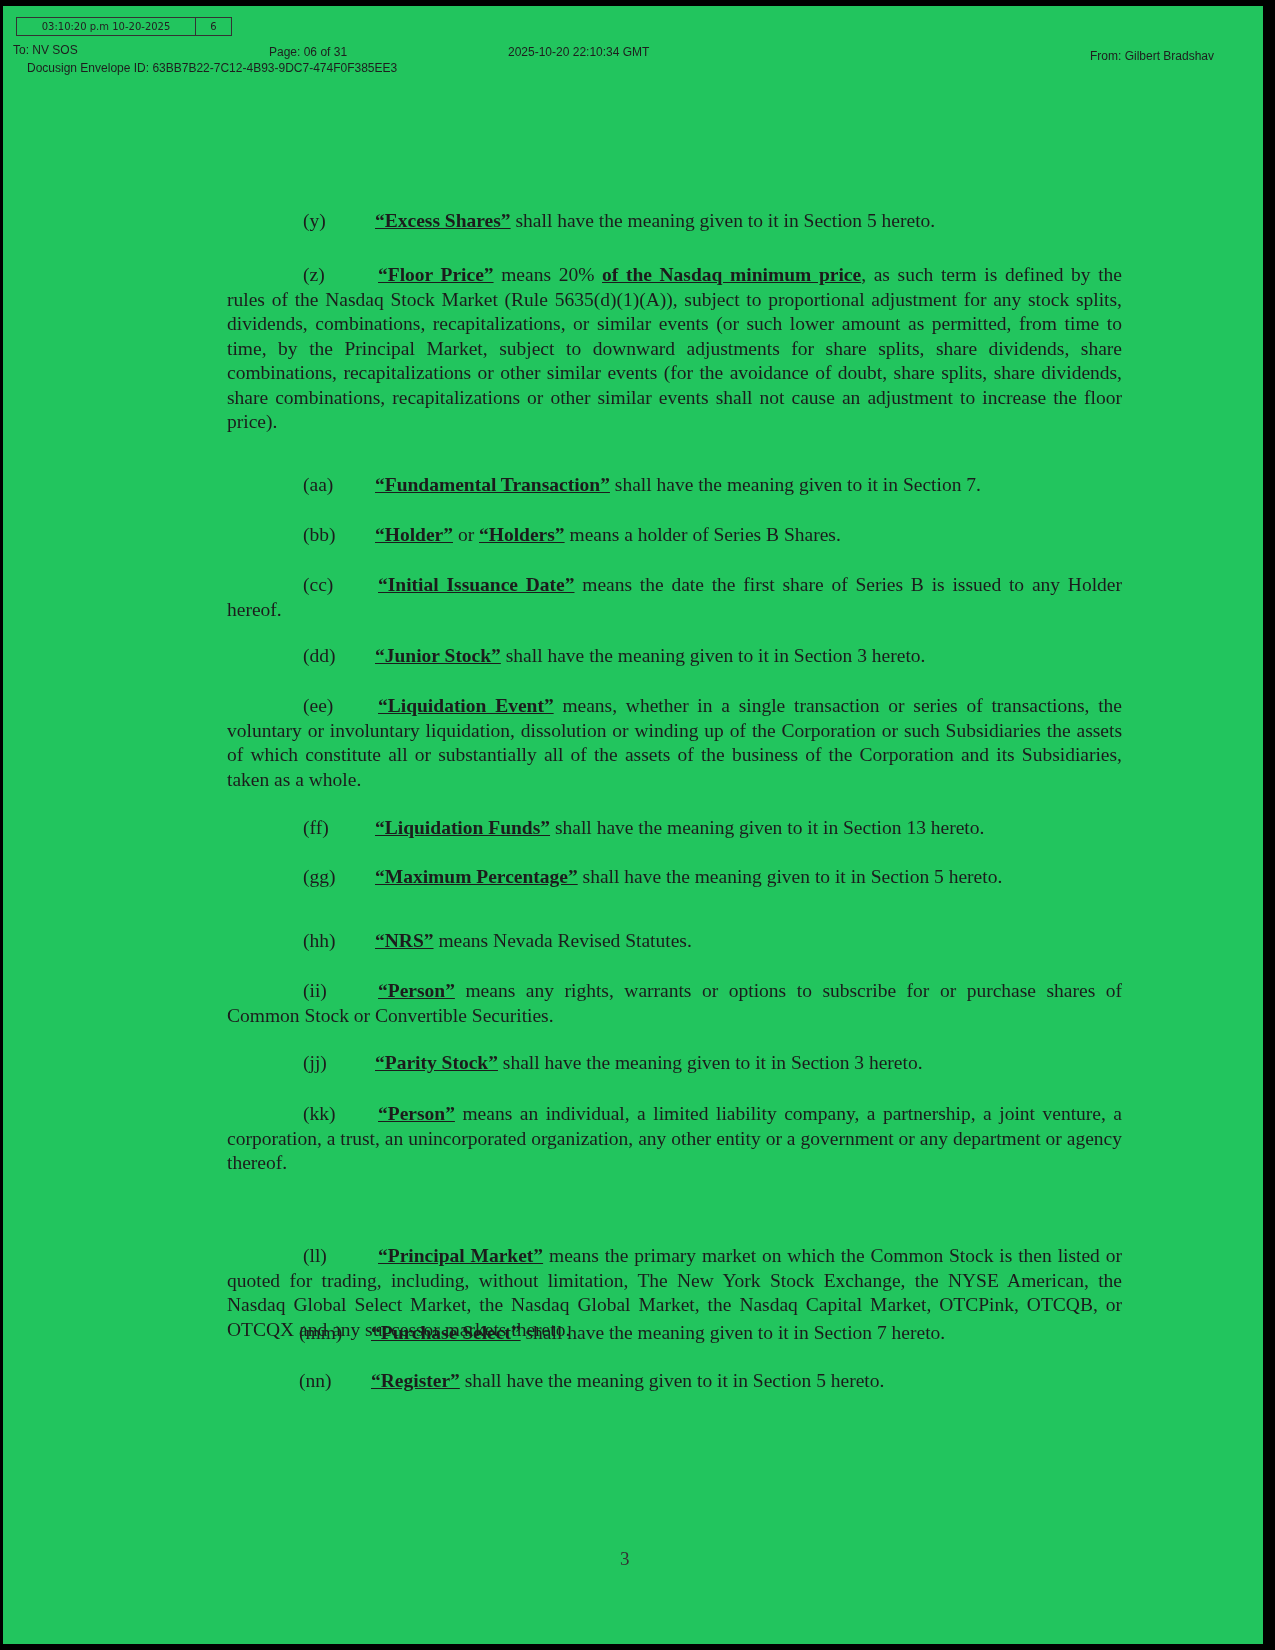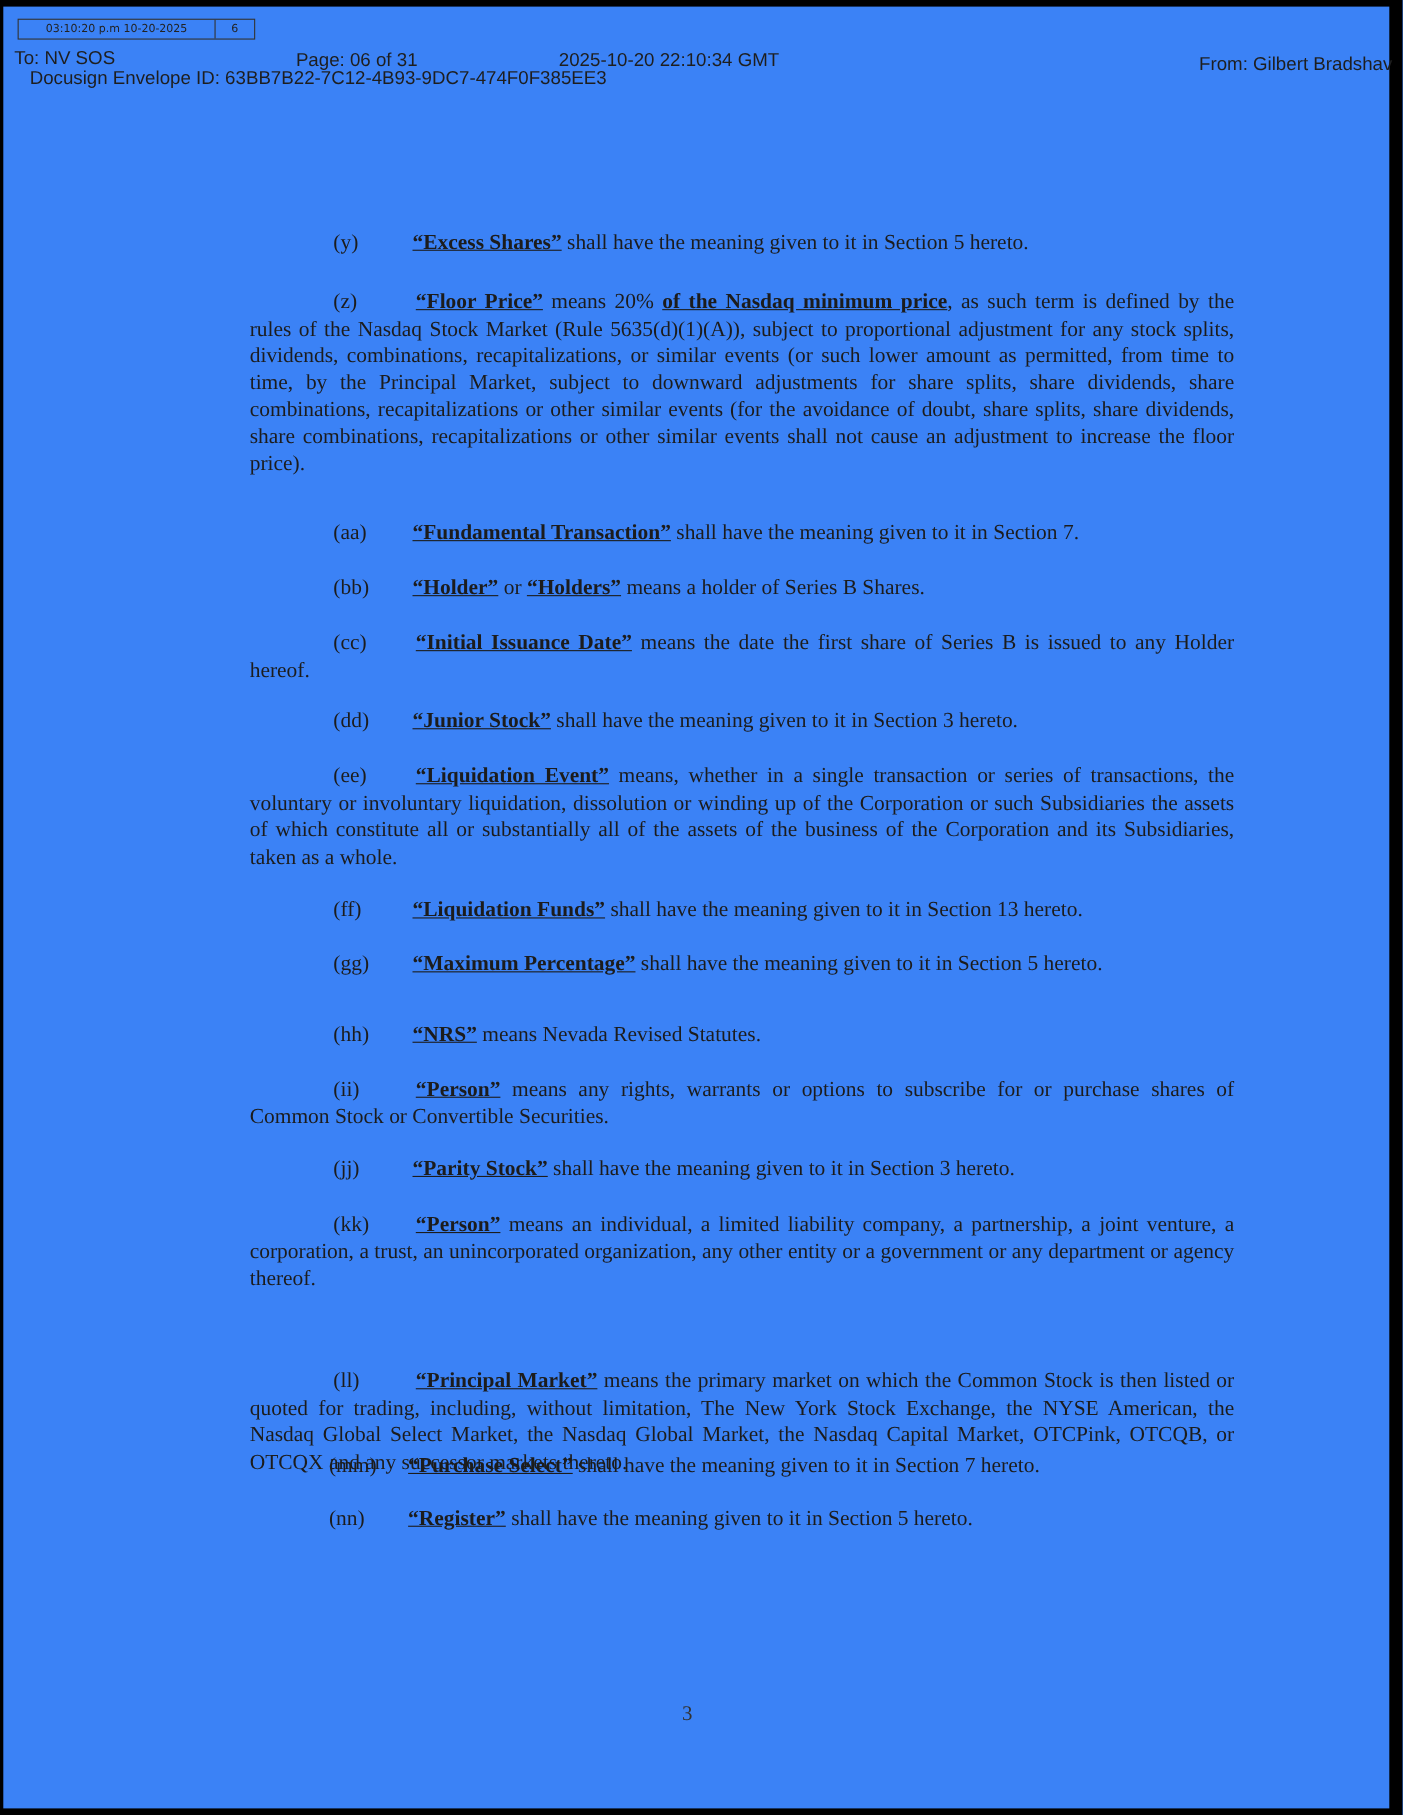--- a/index.html
+++ b/index.html
@@ -4,31 +4,31 @@
 <style>
   html, body { margin: 0; padding: 0; }
   body {
     width: 1275px; height: 1650px; position: relative; overflow: hidden;
     background: #000;
     font-family: "Liberation Serif", serif;
     color: #1a1a1a;
   }
   .page {
     position: absolute; left: 3px; top: 6px; width: 1260px; height: 1638px;
-    background: #3b82f6;
+    background: #22c55e;
   }
   .fax-box {
     position: absolute; left: 13px; top: 11px; height: 17px;
     border: 1px solid #333; display: flex;
     font-family: "DejaVu Sans", sans-serif; font-size: 10px; color: #222;
   }
   .fax-box .ts { width: 178px; text-align: center; line-height: 17px; border-right: 1px solid #333; }
   .fax-box .pg { width: 35px; text-align: center; line-height: 17px; }
   .hdr {
-    position: absolute; font-family: "Liberation Sans", sans-serif; font-size: 17px; color: #1e1e1e;
+    position: absolute; font-family: "Liberation Sans", sans-serif; font-size: 12px; color: #1e1e1e;
     white-space: nowrap;
   }
   .doc {
     position: absolute; left: 224px; top: 0; width: 895px;
     font-size: 19.5px; line-height: 24.5px; color: #1c1c1c;
     text-align: justify;
   }
   .para { position: absolute; left: 0; width: 895px; }
   .para .lbl { display: inline-block; }
   .para b { font-weight: bold; text-decoration: underline; }

